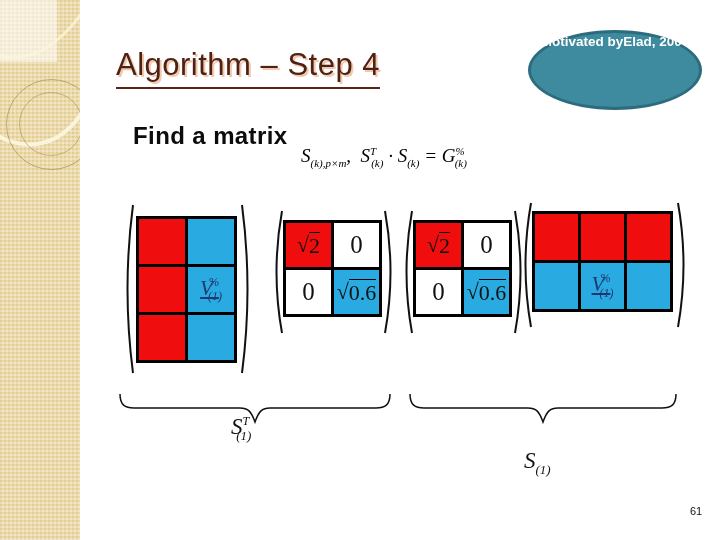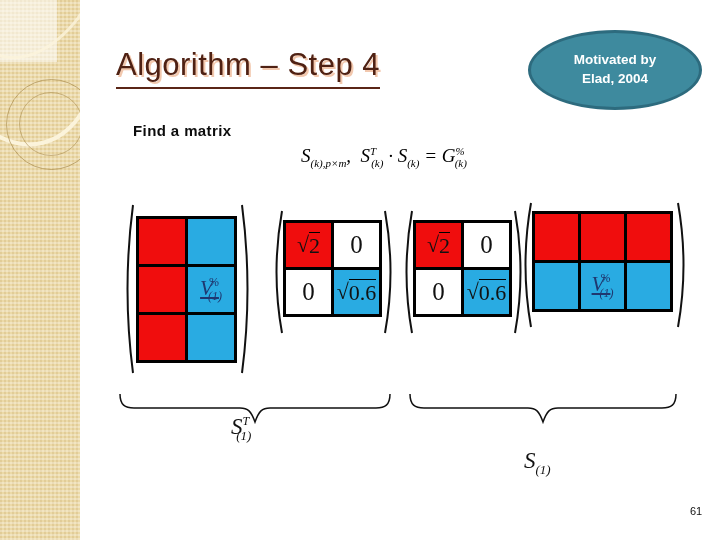--- a/index.html
+++ b/index.html
@@ -16,24 +16,24 @@
   .arc.a1{left:-62px;top:-72px;width:150px;height:212px;transform:rotate(-14deg);}
   .arc.a2{left:-30px;top:-138px;width:126px;height:196px;border-width:3px;transform:rotate(24deg);opacity:.8;}
   .ring{position:absolute;border-radius:50%;border:1.5px solid rgba(160,128,62,.60);}
   .ring.r1{left:6px;top:79px;width:89px;height:89px;}
   .ring.r2{left:19px;top:92px;width:62px;height:62px;border-color:rgba(160,128,62,.50);}
   
   .title{position:absolute;left:116px;top:47px;font-size:31px;letter-spacing:.5px;color:#4f2113;
     text-shadow:2px 2px 0 #f2c8ae;border-bottom:2.5px solid #5a2516;padding-bottom:4px;}
   
   .callout{position:absolute;left:528px;top:30px;width:168px;height:74px;border-radius:50%;
-    border:3.5px solid #2d6b7e;display:flex;flex-direction:column;align-items:center;justify-content:center;
+    border:3.5px solid #2d6b7e;display:flex;flex-direction:row;align-items:flex-start;justify-content:center;
     color:#fff;font-weight:bold;font-size:13.5px;line-height:1.4;text-align:center;}
   
-  .find{position:absolute;left:133px;top:122px;font-size:15px;font-weight:bold;color:#0c0c0c;letter-spacing:.4px;}
+  .find{position:absolute;left:133px;top:122px;font-size:24px;font-weight:bold;color:#0c0c0c;letter-spacing:.4px;}
   .math{font-family:"Liberation Serif",serif;color:#000;}
   .formula{position:absolute;left:301px;top:121px;font-size:19px;font-style:italic;white-space:nowrap;margin-top:24px;}
   .formula sub{font-size:11px;font-style:italic;}
   .formula sup{font-size:11px;font-style:italic;}
   .formula .tsup{margin-right:-5px;}
   .pct{font-style:normal;}
   
   .lhs{position:absolute;left:60px;top:250px;font-size:27px;font-style:italic;white-space:nowrap;}
   .lhs sup{font-size:15px;position:relative;top:-2px;margin-left:-5px;}
   .lhs sub{font-size:14px;margin-left:-14px;}

